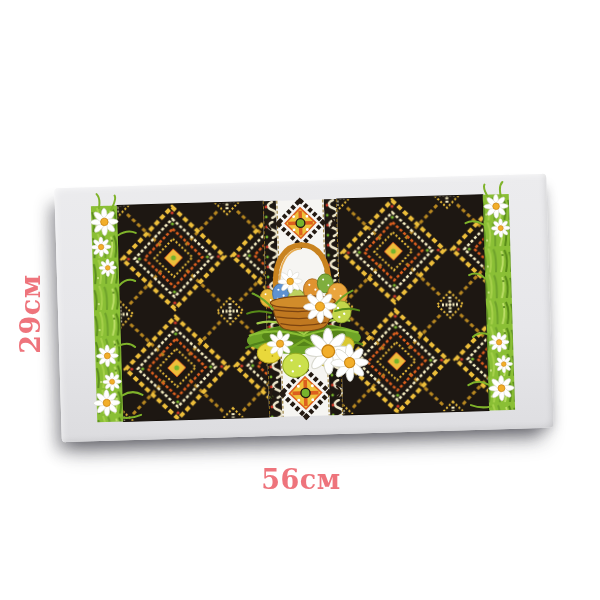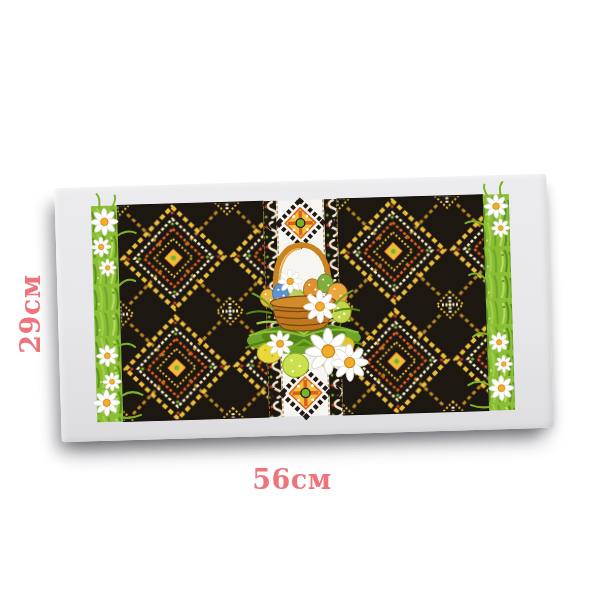--- a/index.html
+++ b/index.html
@@ -22,21 +22,21 @@
        inset -5px -4px 9px -6px rgba(0,0,0,.18);
   }
   .print{position:absolute;left:36px;top:19px;right:38px;bottom:19px;}
   .print svg{width:100%;height:100%;display:block;overflow:visible;}
   .dim{
     position:absolute;color:var(--label-pink,#ee747c);
     font-weight:700;font-size:27px;letter-spacing:.5px;white-space:nowrap;
     user-select:none;
   }
   .dim-h{left:30px;top:314px;transform:translate(-50%,-50%) rotate(-90deg);}
-  .dim-w{left:292px;top:479px;transform:translate(-50%,-50%);}
+  .dim-w{left:301px;top:479px;transform:translate(-50%,-50%);}
 </style>
 </head>
 <body>
 
 <div class="scene">
 
   <div class="fabric">
     <div class="print">
       <svg viewBox="0 0 418 216" preserveAspectRatio="none" xmlns="http://www.w3.org/2000/svg">
         <defs>

